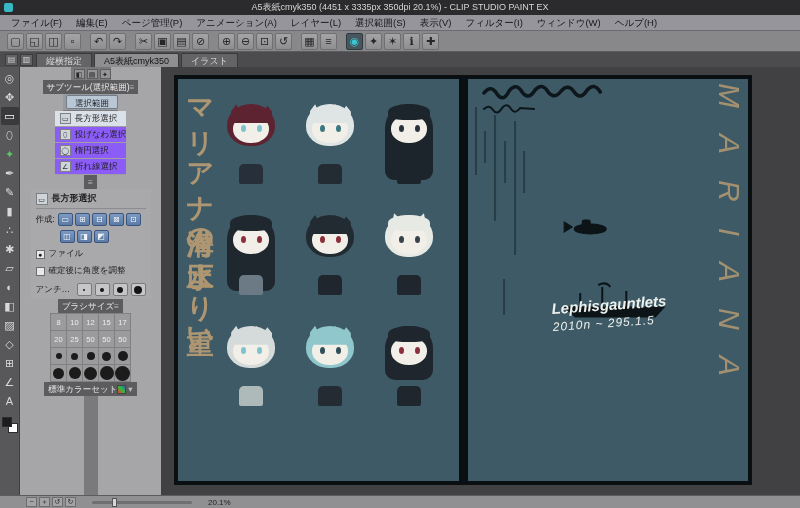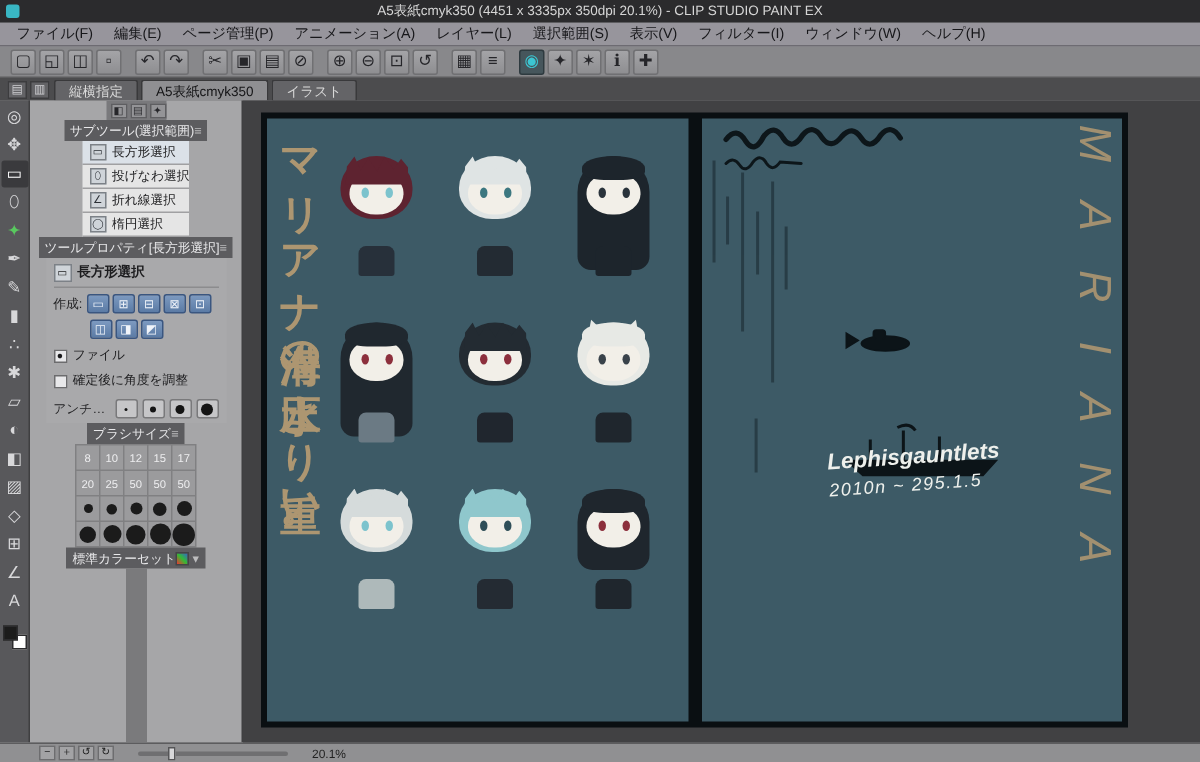--- a/index.html
+++ b/index.html
@@ -40,21 +40,21 @@
   .chip.bg{right:0;bottom:0;z-index:1;}
 
   
   .panels{width:142px;background:#a6a6a8;display:flex;flex-direction:column;flex:0 0 auto;border-right:1px solid #3f3f41;overflow:hidden;align-items:center;}
   .dockstrip{height:13px;background:#79797c;display:flex;align-items:center;padding-left:3px;gap:2px;flex:0 0 auto;}
   .dkicon{width:11px;height:10px;background:#94949六;background:#949497;border:1px solid #5e5e61;color:#26262a;font-size:7px;line-height:9px;text-align:center;}
   .phead{height:14px;background:#5c5c5f;color:#e8e8ea;font-size:8.5px;line-height:14px;padding:0 4px;display:flex;justify-content:space-between;flex:0 0 auto;white-space:nowrap;overflow:hidden;}
   .phead .burger{color:#bcbcbe;}
   .grouptab-row{height:17px;background:#9a9a9d;display:flex;align-items:center;padding-left:3px;flex:0 0 auto;border-bottom:1px solid #7d7d80;}
   .grouptab{height:14px;background:#b9c6d4;color:#1c2026;font-size:8.5px;line-height:14px;padding:0 8px;border:1px solid #6f7d8c;border-radius:2px;}
-  .srow{height:16px;display:flex;align-items:center;gap:4px;padding-left:5px;background:#e5e5e5;border-bottom:1px solid #a0a0a2;font-size:8.5px;color:#1e1e20;}
+  .srow{height:16px;display:flex;align-items:center;gap:4px;padding-left:5px;background:#8b5cf6;border-bottom:1px solid #a0a0a2;font-size:8.5px;color:#1e1e20;}
   .srow.sel{background:#dbe1e8;}
   .srow .sic{width:11px;height:11px;background:#cfd4d9;border:1px solid #7c8187;font-size:7px;line-height:10px;text-align:center;color:#2c3036;}
 
   
   .tp-body{background:#a9a9ab;padding:3px 5px;font-size:8.5px;color:#1d1d1f;flex:0 0 auto;}
   .tp-tool{display:flex;align-items:center;gap:4px;font-weight:bold;font-size:9px;padding-bottom:3px;border-bottom:1px solid #8c8c8e;}
   .tp-tool .sic{width:12px;height:12px;background:#cfd4d9;border:1px solid #7c8187;font-size:7px;line-height:11px;text-align:center;font-weight:normal;}
   .tp-row{display:flex;align-items:center;gap:3px;margin-top:4px;}
   .modebtn{width:15px;height:13px;background:linear-gradient(#7d9ac0,#5b7ba5);border:1px solid #3a5680;border-radius:2px;color:#f0f4fa;font-size:8px;line-height:12px;text-align:center;}
   .chk{display:flex;align-items:center;gap:4px;margin-top:5px;}
@@ -216,45 +216,47 @@
 
       <span class="dkicon">◧</span>
           <span class="dkicon">▤</span>
           <span class="dkicon">✦</span>
         </div>
 
       <div class="phead">
         <span>サブツール(選択範囲)</span>
         <span class="burger">≡</span>
       </div>
+      <div class="grouptab-row">
+        <span class="grouptab">選択範囲</span>
+      </div>
       <div>
 
           <div class="srow sel">
             <span class="sic">▭</span>
             <span>長方形選択</span>
           </div>
 
           <div class="srow">
             <span class="sic">⬯</span>
             <span>投げなわ選択</span>
           </div>
 
           <div class="srow">
+            <span class="sic">◯</span>
+            <span>楕円選択</span>
+          </div>
+
+          <div class="srow">
             <span class="sic">∠</span>
             <span>折れ線選択</span>
           </div>
-
-          <div class="srow">
-            <span class="sic">◯</span>
-            <span>楕円選択</span>
-          </div>
         </div>
 
       <div class="phead">
-        <span>ツールプロパティ[長方形選択]</span>
         <span class="burger">≡</span>
       </div>
       <div class="tp-body">
         <div class="tp-tool">
           <span class="sic">▭</span>
           <span>長方形選択</span>
         </div>
         <div class="tp-row">
           <span>作成:</span>
           <span style="display:flex;gap:2px;">

